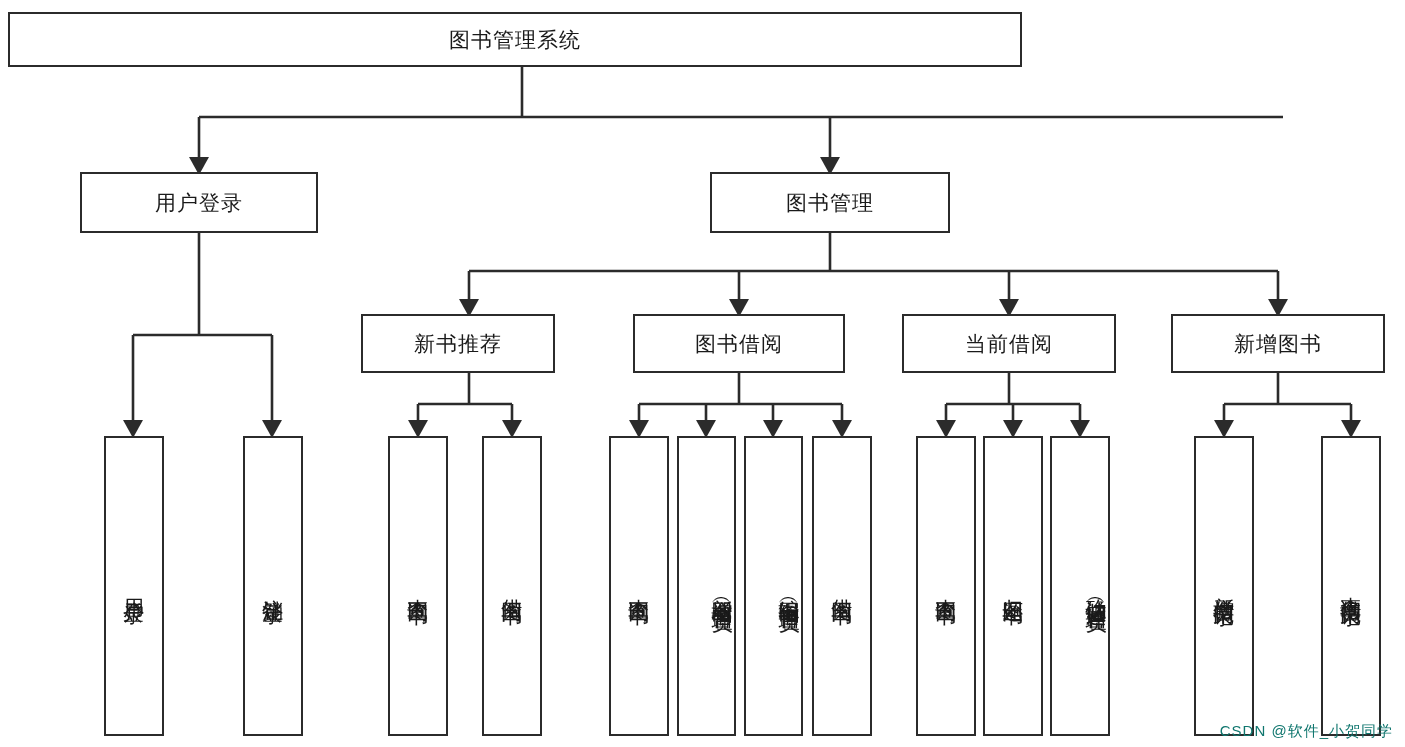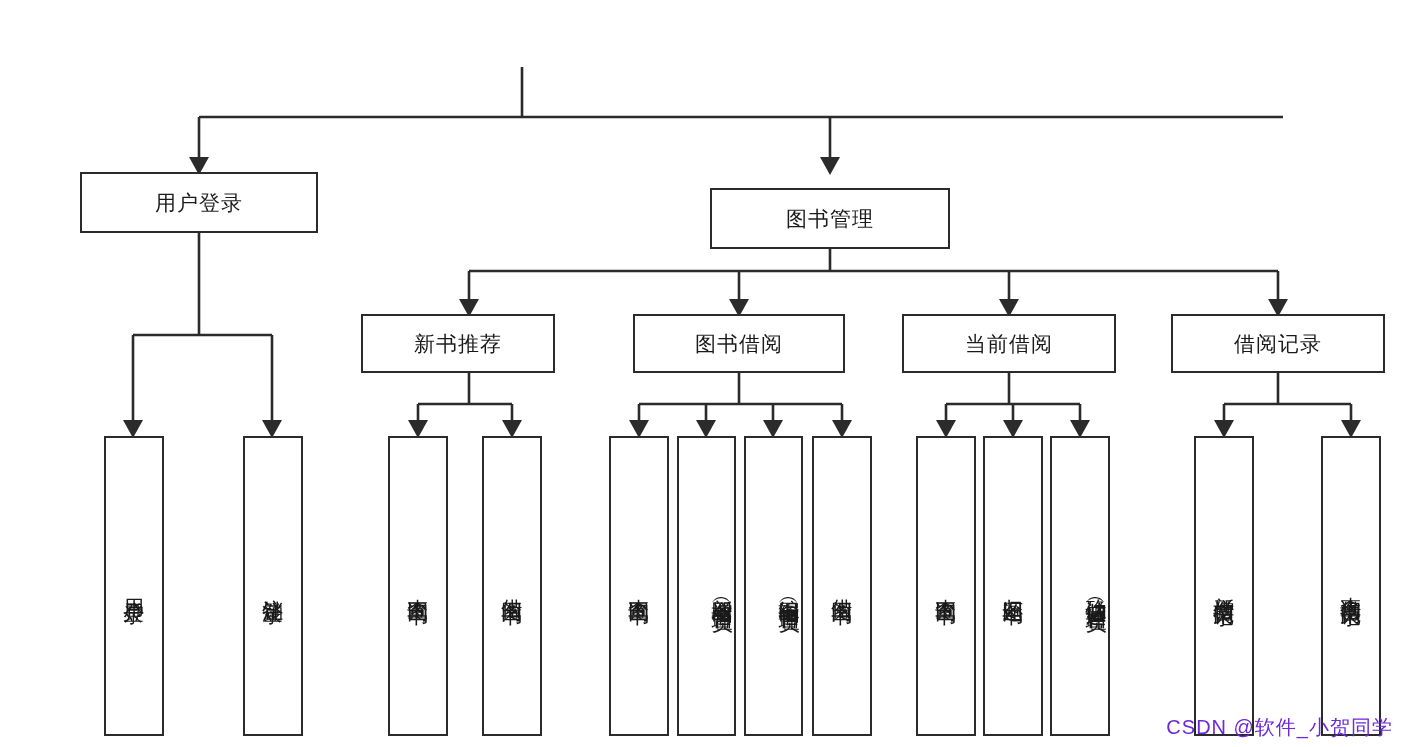--- a/index.html
+++ b/index.html
@@ -56,22 +56,22 @@
     padding-top: 0;
   }
   .node-label {
     display: block;
     white-space: pre-wrap;
   }
   #watermark {
     position: absolute;
     right: 12px;
     bottom: 6px;
-    font-size: 20px;
-    color: #6d28d9;
+    font-size: 15px;
+    color: #0f766e;
     letter-spacing: 1px;
     white-space: nowrap;
     pointer-events: none;
   }
 </style>
 </head>
 <body>
 
 <div id="canvas">
 
@@ -119,39 +119,42 @@
       <path d="M1013,404 L1013,428" marker-end="url(#arrowhead)"></path>
       <path d="M1080,404 L1080,428" marker-end="url(#arrowhead)"></path>
 
       <path d="M1278,373 L1278,404"></path>
       <path d="M1224,404 L1351,404" stroke-width="2.4"></path>
       <path d="M1224,404 L1224,428" marker-end="url(#arrowhead)"></path>
       <path d="M1351,404 L1351,428" marker-end="url(#arrowhead)"></path>
     </g>
   </svg>
 
+  <div class="node h-node" style="left:8px; top:12px; width:1014px; height:55px;">
+    <span class="node-label">图书管理系统</span>
+  </div>
 
   <div class="node h-node" style="left:80px; top:172px; width:238px; height:61px;">
     <span class="node-label">用户登录</span>
   </div>
-  <div class="node h-node" style="left:710px; top:172px; width:240px; height:61px;margin-top:16px;">
+  <div class="node h-node" style="left:710px; top:172px; width:240px; height:61px;">
     <span class="node-label">图书管理</span>
   </div>
 
   <div class="node h-node" style="left:361px; top:314px; width:194px; height:59px;">
     <span class="node-label">新书推荐</span>
   </div>
   <div class="node h-node" style="left:902px; top:314px; width:214px; height:59px;">
     <span class="node-label">当前借阅</span>
   </div>
   <div class="node h-node" style="left:633px; top:314px; width:212px; height:59px;">
     <span class="node-label">图书借阅</span>
   </div>
   <div class="node h-node" style="left:1171px; top:314px; width:214px; height:59px;">
-    <span class="node-label">借阅记录</span>
+    <span class="node-label">新增图书</span>
   </div>
 
   <div class="node v-node v-center" style="left:104px; top:436px; width:60px; height:300px;">
     <span class="node-label">用户登录</span>
   </div>
   <div class="node v-node v-center" style="left:243px; top:436px; width:60px; height:300px;">
     <span class="node-label">注销登录</span>
   </div>
 
   <div class="node v-node v-center" style="left:388px; top:436px; width:60px; height:300px;">

